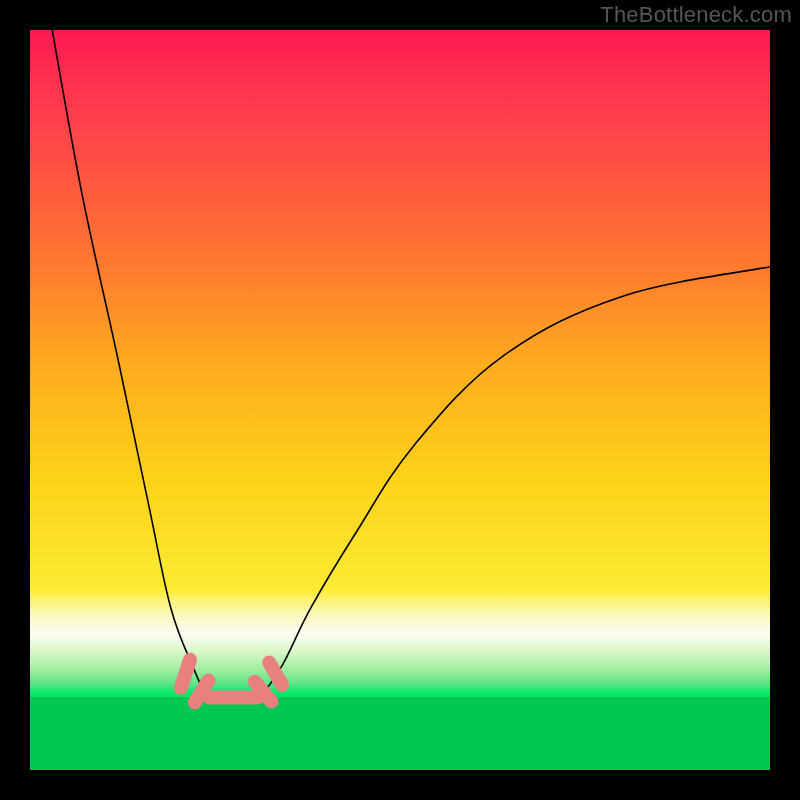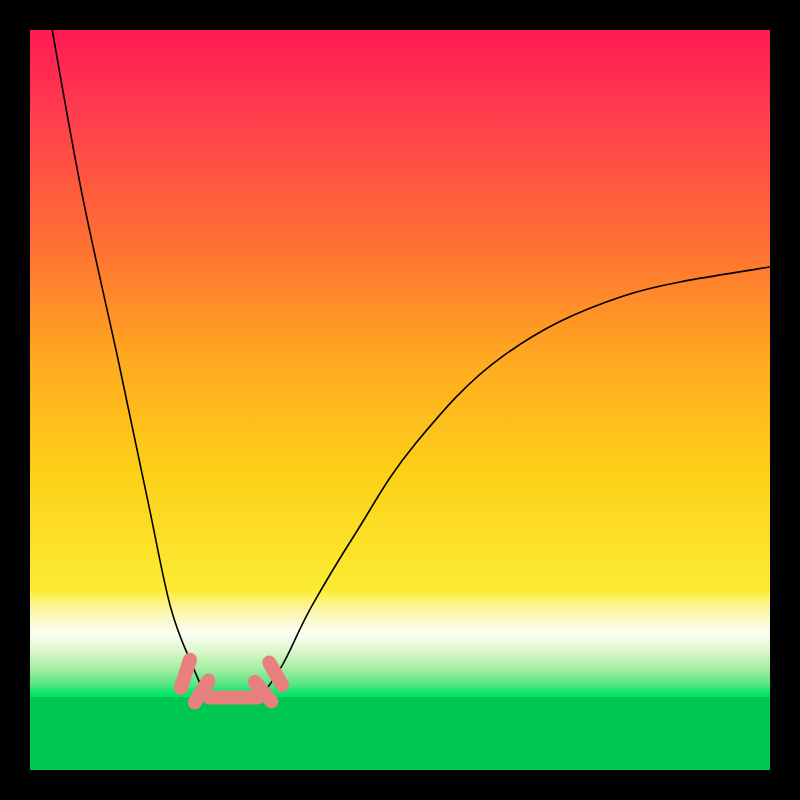--- a/index.html
+++ b/index.html
@@ -127,13 +127,14 @@
       <g id="marker-group">
           <line x1="150.82654848325078" y1="657.8756364411682" x2="159.97345151674924" y2="629.7243635588317" class="marker-stroke" stroke-width="14"></line>
           <line x1="164.81754552817998" y1="672.5422228452256" x2="178.54245447181998" y2="650.5777771547743" class="marker-stroke" stroke-width="14"></line>
           <line x1="179.45000000000002" y1="667.48" x2="227.55000000000004" y2="667.48" class="marker-stroke" stroke-width="14"></line>
           <line x1="224.77590045455932" y1="651.6397244616091" x2="241.42409954544067" y2="671.4802755383907" class="marker-stroke" stroke-width="14"></line>
           <line x1="239.205" y1="632.5849710209915" x2="252.155" y2="655.0150289790084" class="marker-stroke" stroke-width="14"></line>
         </g>
     </svg>
   </div>
 
+  <div class="watermark">TheBottleneck.com</div>
 </div>
 
 </body></html>

